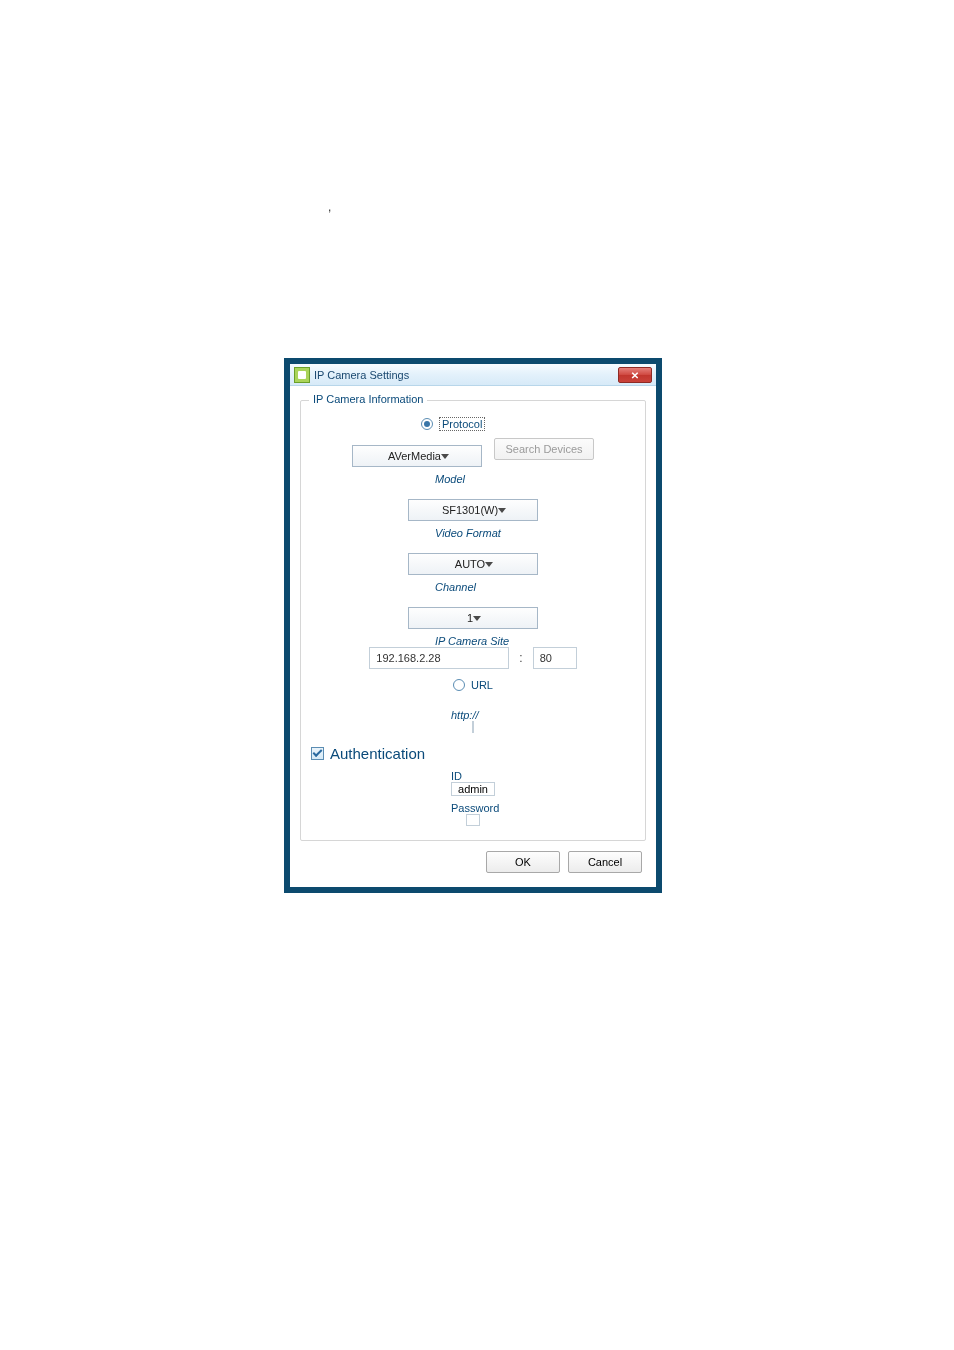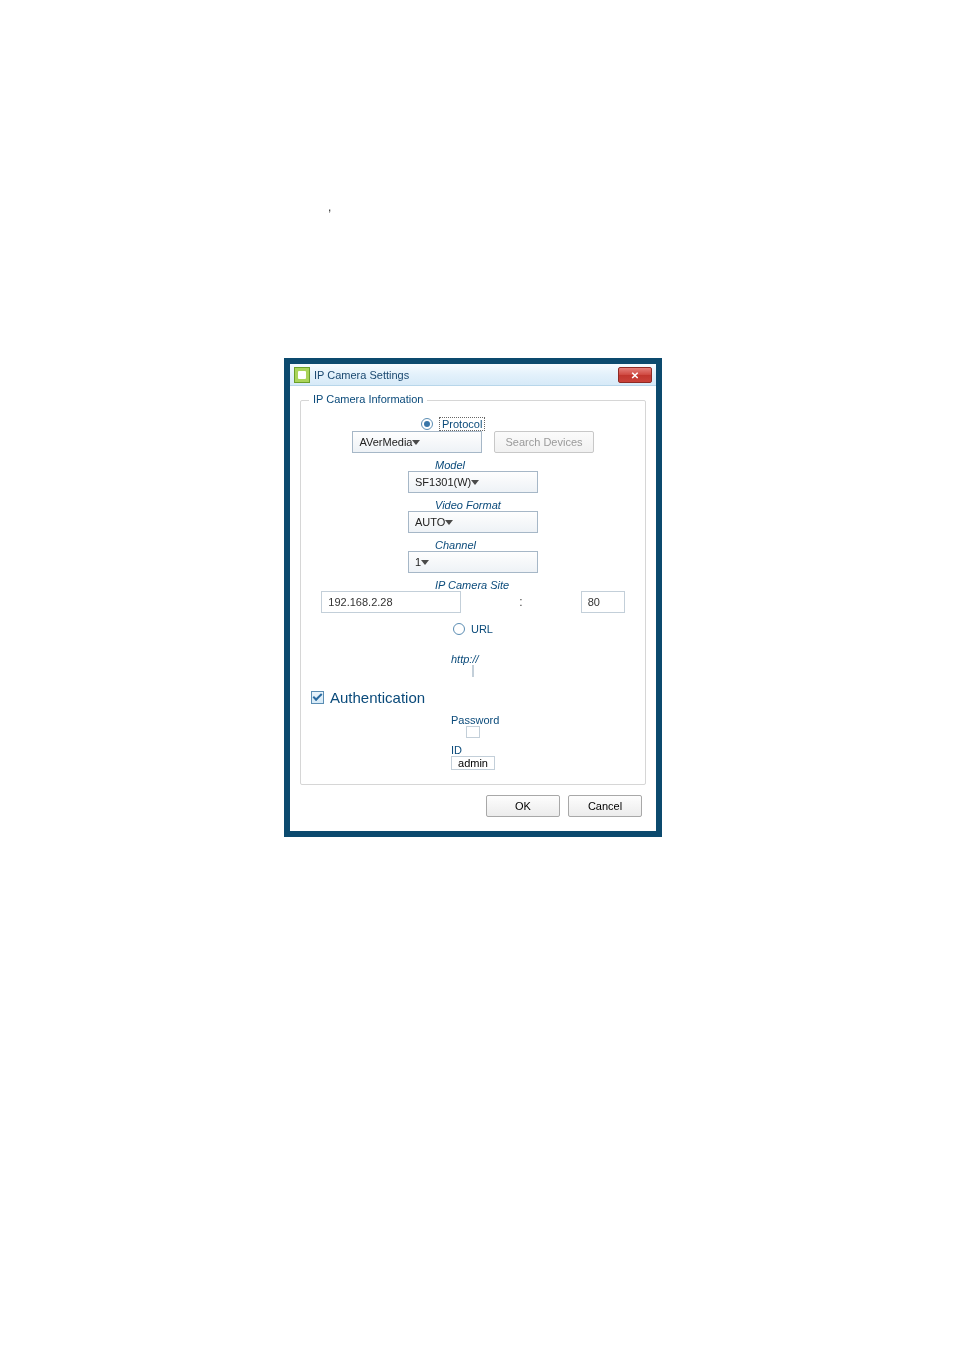--- a/index.html
+++ b/index.html
@@ -143,24 +143,25 @@
       border: 1px dotted #666;
       padding: 0 2px;
     }
     .select {
       width: 130px;
       height: 22px;
       border: 1px solid #a6b7c7;
       background: linear-gradient(to bottom,#fefefe,#eef2f6);
       display: flex;
       align-items: center;
-      justify-content: flex-start;
+      justify-content: center;
       padding: 0 4px 0 6px;
       font-size: 11px;
       color: #222;
+      margin-top: 14px;
     }
     .select .arrow {
       width: 0; height: 0;
       border-left: 4px solid transparent;
       border-right: 4px solid transparent;
       border-top: 5px solid #4a4a4a;
     }
     .btn {
       height: 22px;
       padding: 0 10px;
@@ -295,21 +296,21 @@
           <div class="select">
             <span>1</span>
             <span class="arrow"></span>
           </div>
         </div>
       </div>
 
       
       <div class="row ip-row">
         <div class="label-col indent">IP Camera Site</div>
-        <div class="ctrl-col" style="display:flex; align-items:center;gap:48px;">
+        <div class="ctrl-col" style="display:flex; align-items:center;">
           <div class="text-input ip">
             <span>192.168.2.28</span>
           </div>
           <span class="colon">:</span>
           <div class="text-input port">
             <span>80</span>
           </div>
         </div>
       </div>
 
@@ -330,31 +331,31 @@
       
       <div class="checkbox">
         <span class="box">
             <span class="tick"></span>
           </span>
         <span class="clabel">Authentication</span>
       </div>
 
       <div class="auth-block">
         <div class="row">
+          <div class="label-col">ID</div>
+          <div class="auth-input">
+            <span>admin</span>
+          </div>
+        </div>
+        <div class="row">
           <div class="label-col">Password</div>
           <div class="auth-input">
             <span></span>
           </div>
         </div>
-        <div class="row">
-          <div class="label-col">ID</div>
-          <div class="auth-input">
-            <span>admin</span>
-          </div>
-        </div>
       </div>
     </div>
 
     <div class="footer">
       <div class="btn">
         <span>OK</span>
       </div>
       <div class="btn">
         <span>Cancel</span>
       </div>

